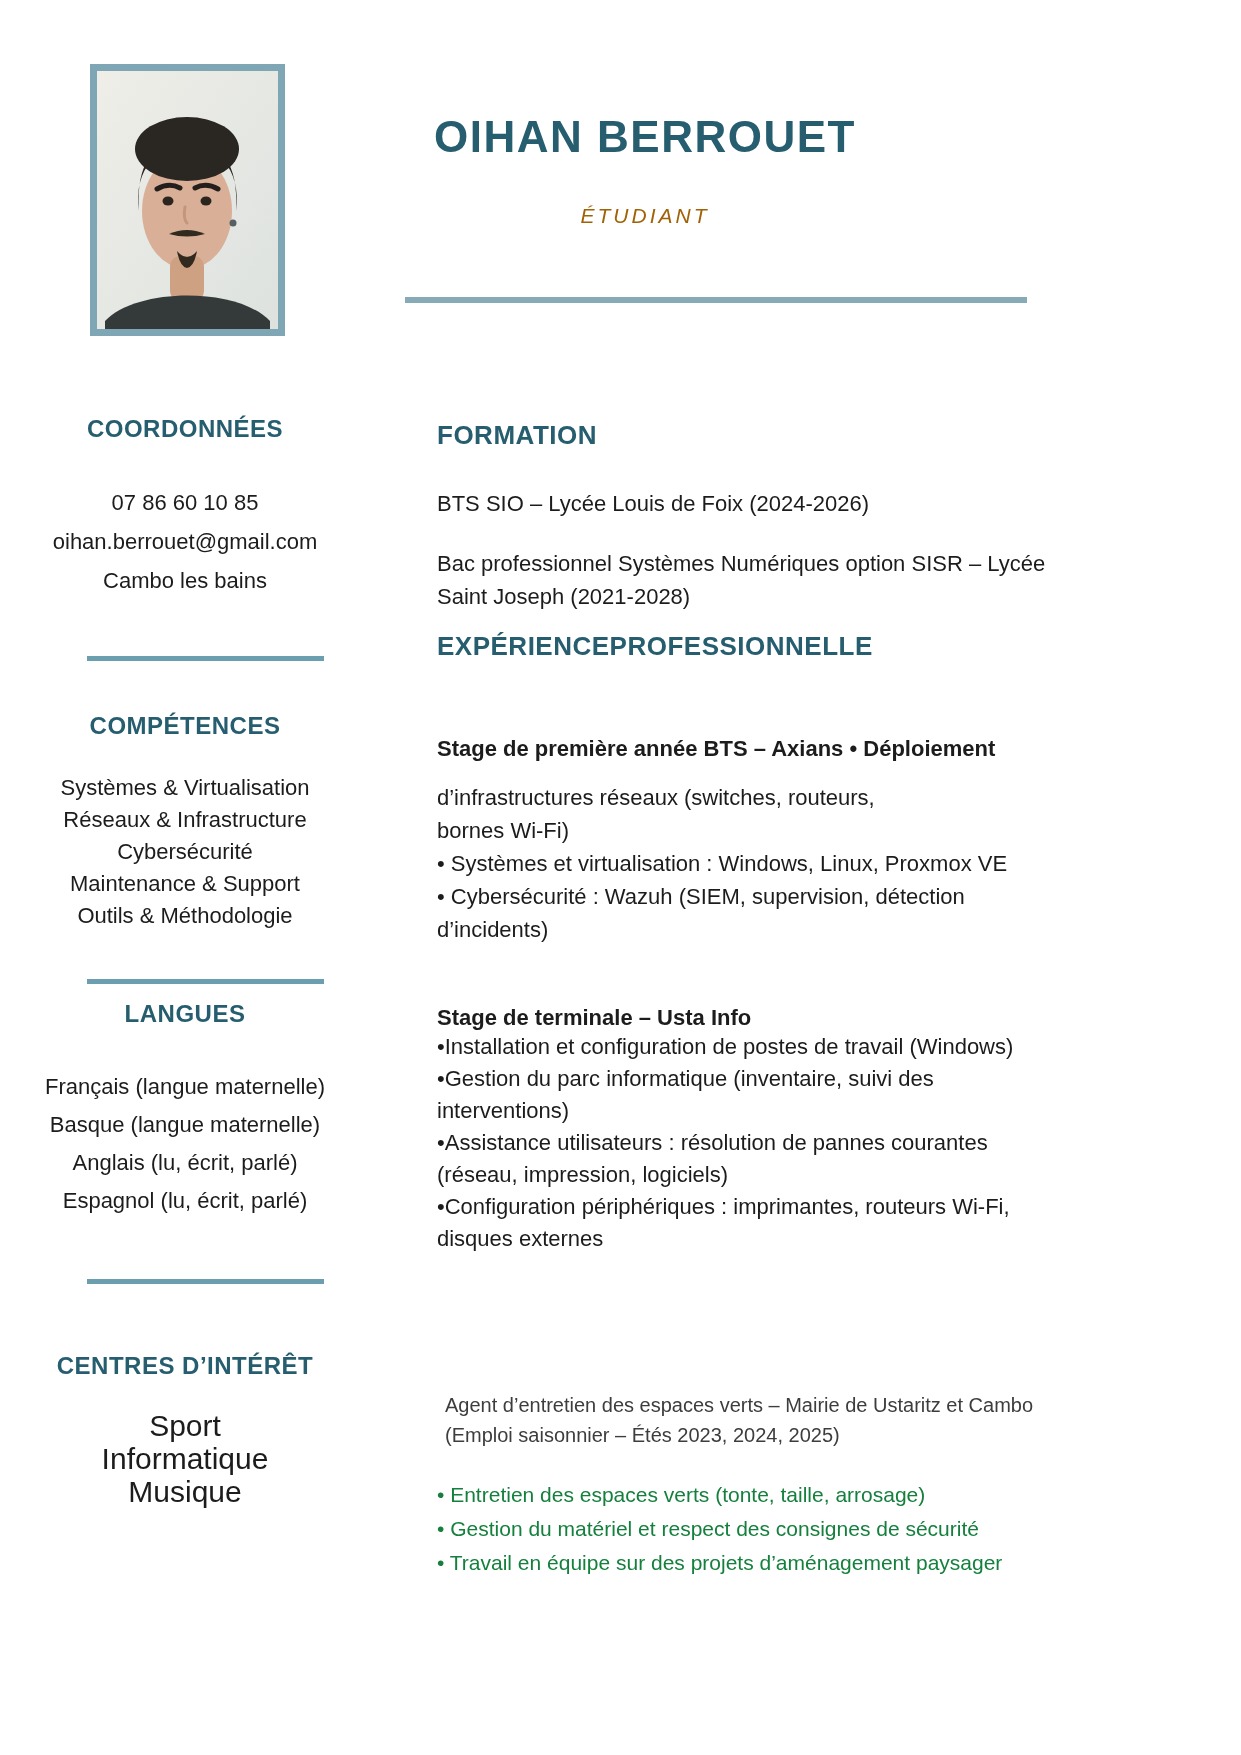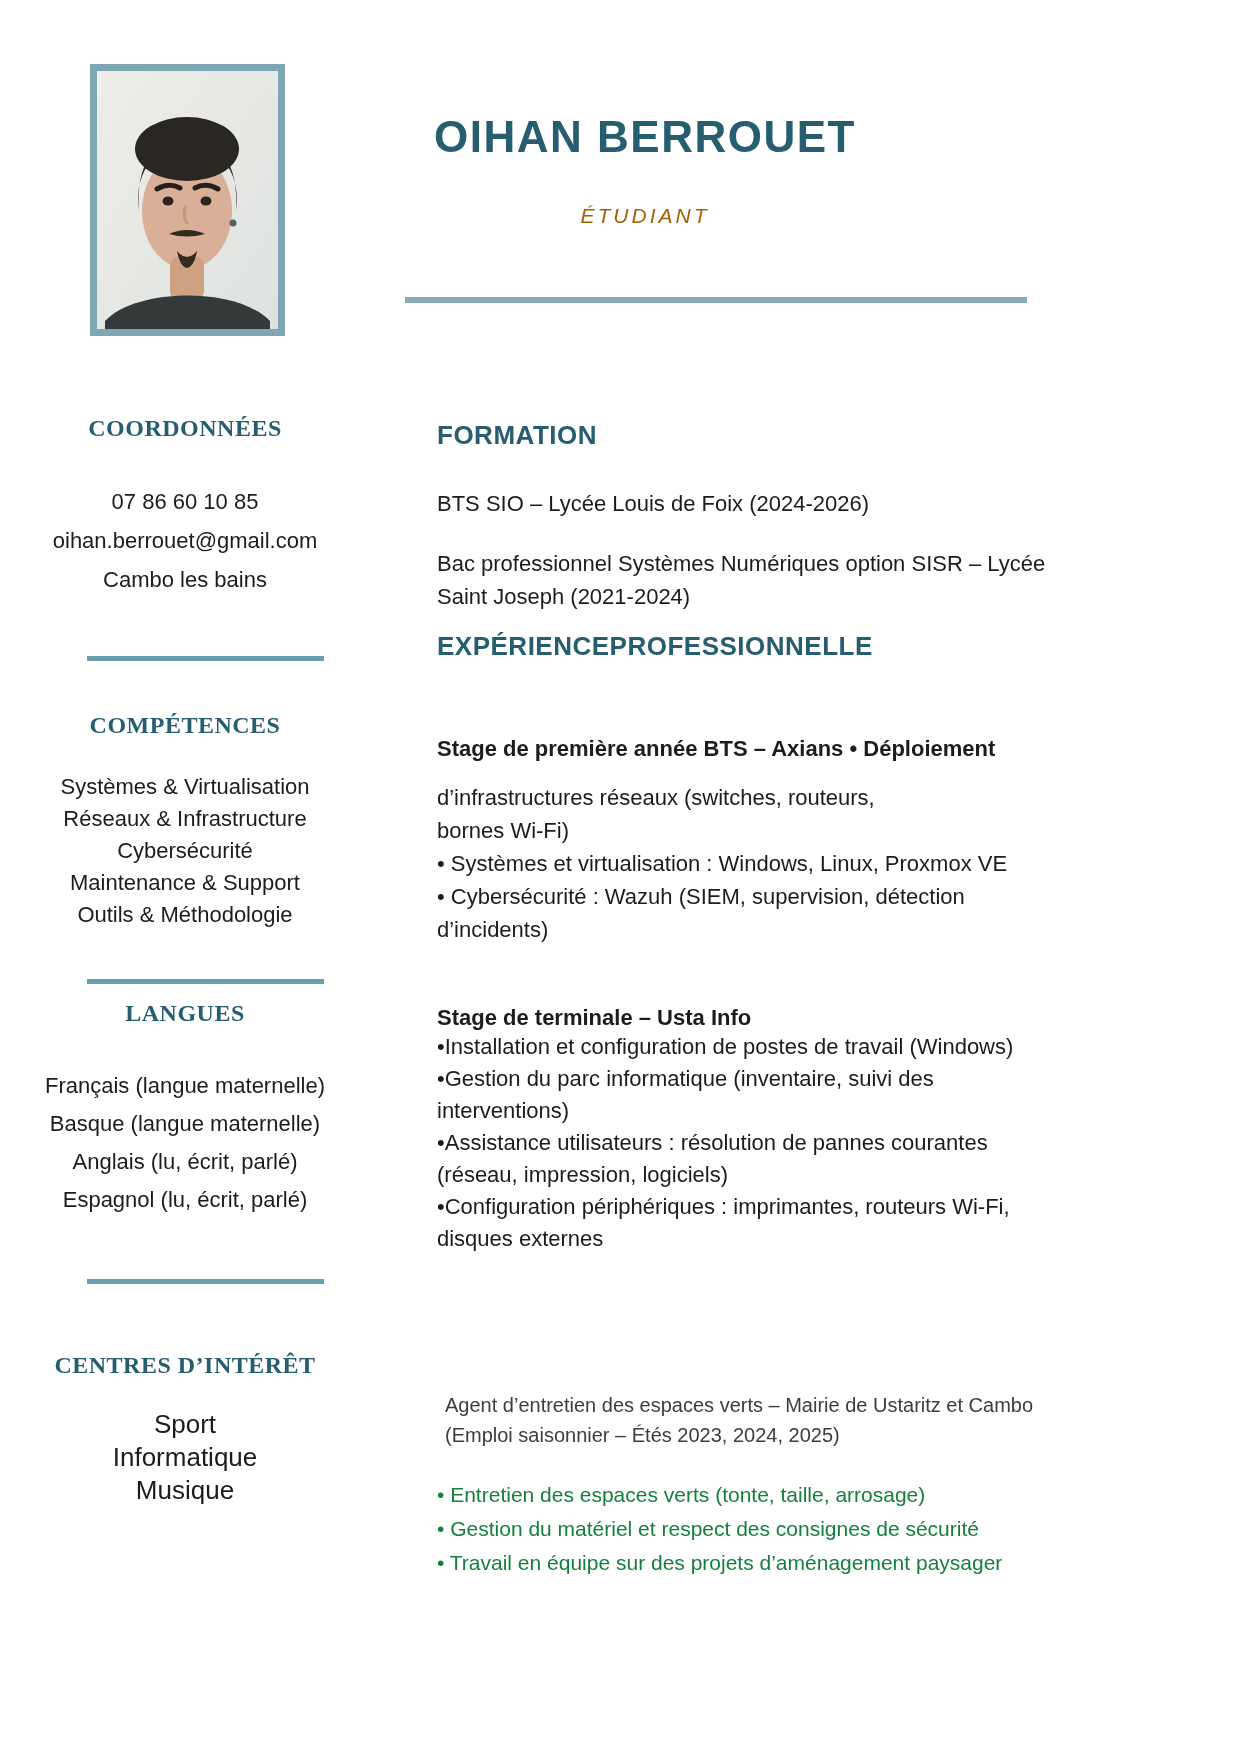--- a/index.html
+++ b/index.html
@@ -26,27 +26,27 @@
     color: #265e70; white-space: nowrap;
   }
   .subtitle {
     margin-top: 42px; font-size: 21px; font-style: italic;
     letter-spacing: 3px; color: #a16207;
   }
   .header-rule { left: 405px; top: 297px; width: 622px; height: 6px; background: #86abb7; }
 
   
   .side-sec { left: 35px; width: 300px; text-align: center; }
-  .side-heading { font-size: 24px; font-weight: 700; color: #265e70; letter-spacing: 0.5px; font-family: Liberation Serif, serif; }
+  .side-heading { font-size: 24px; font-weight: 700; color: #265e70; letter-spacing: 0.5px; }
   .side-items { color: #1c1c1c; }
   .side-items div { white-space: nowrap; }
   .items-coordonnees  { margin-top: 40px; font-size: 22px; line-height: 39px; }
   .items-competences  { margin-top: 32px; font-size: 22px; line-height: 32px; }
   .items-langues      { margin-top: 40px; font-size: 22px; line-height: 38px; }
-  .items-interets     { margin-top: 29px; font-size: 26px; line-height: 33px; }
+  .items-interets     { margin-top: 29px; font-size: 30px; line-height: 33px; }
   .side-divider { left: 87px; width: 237px; height: 5px; background: #6b9fb0; }
 
   
   .main-sec { left: 437px; width: 700px; }
   .main-heading { font-size: 26px; font-weight: 700; color: #265e70; letter-spacing: 0.5px; }
   .line { font-size: 22px; line-height: 33px; white-space: nowrap; }
   .b { font-weight: 700; }
   .formation-item1 { margin-top: 36px; }
   .formation-item2 { margin-top: 27px; }
   .formation-item2 .line, .stage-lines .line { line-height: 33px; }
@@ -133,21 +133,21 @@
       <div>Informatique</div>
       <div>Musique</div>
     </div>
 </div>
 
 <div class="abs main-sec" style="top:420px">
   <div class="main-heading">FORMATION</div>
   <div class="line formation-item1">BTS SIO – Lycée Louis de Foix (2024-2026)</div>
   <div class="formation-item2">
     <div class="line">Bac professionnel Systèmes Numériques option SISR – Lycée</div>
-    <div class="line">Saint Joseph (2021-2024)</div>
+    <div class="line">Saint Joseph (2021-2028)</div>
   </div>
 </div>
 
 <div class="abs main-sec" style="top:631px">
   <div class="main-heading">EXPÉRIENCEPROFESSIONNELLE</div>
 </div>
 
 <div class="abs main-sec" style="top:736px">
   <div class="stage-title"><span class="b">Stage de première année BTS – Axians</span><span> • Déploiement</span></div>
   <div class="stage-lines" style="margin-top:19px">

